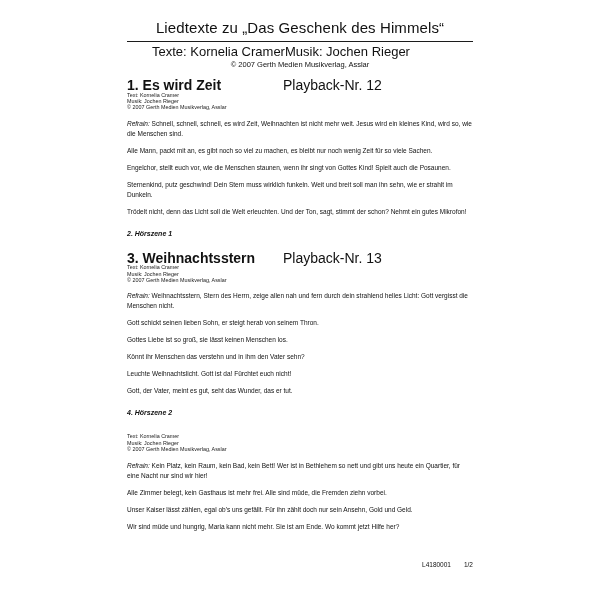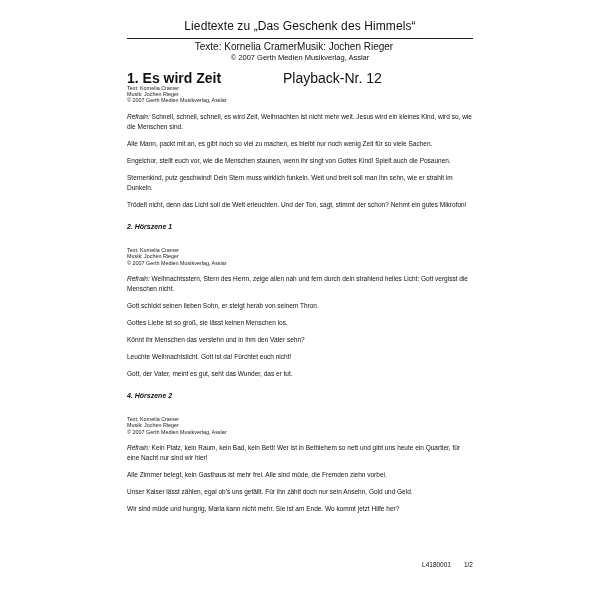--- a/index.html
+++ b/index.html
@@ -15,34 +15,34 @@
     width: 600px; height: 600px;
     background: #ffffff;
   }
   .content {
     position: absolute;
     left: 127px; top: 19px;
     width: 346px;
   }
   .doc-title {
     text-align: center;
-    font-size: 12px;
+    font-size: 15px;
     font-weight: normal;
     margin: 0;
     letter-spacing: 0.1px;
   }
   .title-rule {
     border: none;
     border-top: 1.5px solid #1c1c1c;
     margin: 5px 0 0 0;
   }
   .credits-row {
     display: flex;
-    justify-content: center;
-    font-size: 10px;
+    justify-content: flex-start;
+    font-size: 13px;
     padding: 2px 37px 0 25px;
   }
   .copyright {
     text-align: center;
     font-size: 7.5px;
     margin-top: 1px;
   }
   .sections { margin-top: 12px; }
   .song { margin: 0; }
   .song-heading {
@@ -118,20 +118,24 @@
             <p>Alle Mann, packt mit an, es gibt noch so viel zu machen, es bleibt nur noch wenig Zeit für so viele Sachen.</p>
             <p>Engelchor, stellt euch vor, wie die Menschen staunen, wenn ihr singt von Gottes Kind! Spielt auch die Posaunen.</p>
             <p>Sternenkind, putz geschwind! Dein Stern muss wirklich funkeln. Weit und breit soll man ihn sehn, wie er strahlt im Dunkeln.</p>
             <p>Trödelt nicht, denn das Licht soll die Welt erleuchten. Und der Ton, sagt, stimmt der schon? Nehmt ein gutes Mikrofon!</p>
           </div>
   </div>
 
   <div class="scene-heading">2. Hörszene 1</div>
 
   <div class="song">
+    <div class="song-heading">
+      <span>3. Weihnachtsstern</span>
+      <span class="playback">Playback-Nr. 13</span>
+    </div>
     <div class="song-credits">
             <div>Text: Kornelia Cramer</div>
             <div>Musik: Jochen Rieger</div>
             <div>© 2007 Gerth Medien Musikverlag, Asslar</div>
           </div>
     <div class="lyrics">
             <p><span class="refrain-lead">Refrain: </span>Weihnachtsstern, Stern des Herrn, zeige allen nah und fern durch dein strahlend helles Licht: Gott vergisst die Menschen nicht.</p>
             <p>Gott schickt seinen lieben Sohn, er steigt herab von seinem Thron.</p>
             <p>Gottes Liebe ist so groß, sie lässt keinen Menschen los.</p>
             <p>Könnt ihr Menschen das verstehn und in ihm den Vater sehn?</p>

